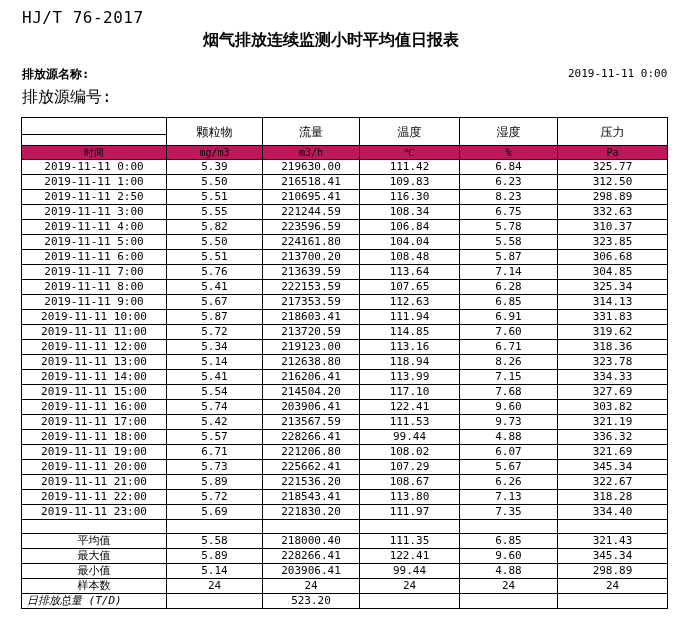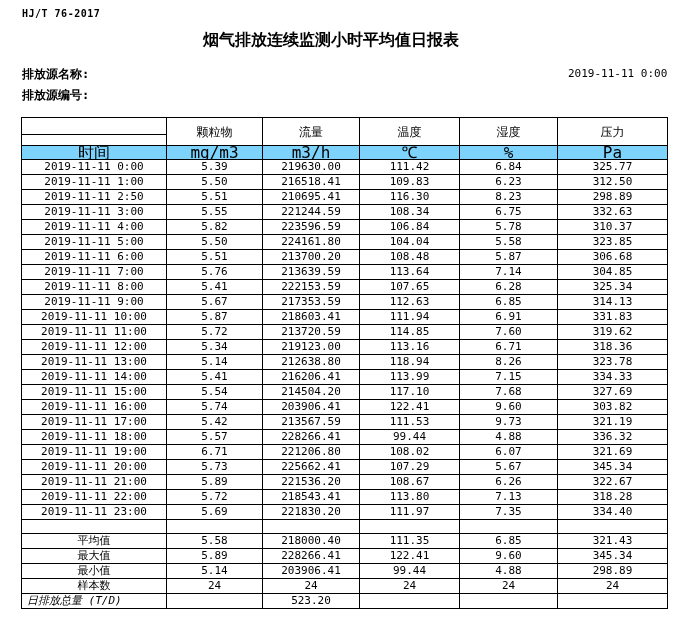--- a/index.html
+++ b/index.html
@@ -3,48 +3,48 @@
 <meta charset="utf-8">
 <style>
   html,body{margin:0;padding:0;}
   body{
     width:690px;height:628px;background:#ffffff;color:#000;
     font-family:"DejaVu Sans Mono","Liberation Sans",sans-serif;
     position:relative;overflow:hidden;
   }
   .standard{
     position:absolute;left:22px;top:8px;
-    font-size:10px;font-weight:bold;letter-spacing:0.5px;
+    font-size:16px;font-weight:normal;letter-spacing:0.5px;
   }
   .title{
     position:absolute;left:0;top:30px;width:662px;margin:0;
     text-align:center;font-size:16px;font-weight:bold;
   }
   .meta-name{position:absolute;left:22px;top:66px;font-size:12px;font-weight:bold;}
-  .meta-id{position:absolute;left:22px;top:87px;font-size:12px;font-weight:bold;}
+  .meta-id{position:absolute;left:22px;top:87px;font-size:16px;font-weight:normal;}
   .datetime{position:absolute;left:568px;top:67px;font-size:11px;}
   table{
     position:absolute;left:21px;top:117px;
     border-collapse:collapse;table-layout:fixed;border-radius:17px;
   }
   col.c-time{width:145px;}
   col.c-pm{width:96px;}
   col.c-flow{width:97px;}
   col.c-temp{width:100px;}
   col.c-hum{width:98px;}
   col.c-press{width:110px;}
   td,th{
     border:1px solid #000;padding:0 2px;
     font-size:11px;font-weight:normal;text-align:center;
     height:14px;line-height:14px;white-space:nowrap;overflow:hidden;
   }
   tr.h1 td{height:16px;border-bottom:1px solid #000;}
   tr.h1 th{font-size:12px;height:auto;}
   tr.h2 td{height:10px;}
-  tr.unit-row th{background:#7dd3fc;font-size:16px;height:13px;line-height:13px;}
+  tr.unit-row th{background:#be185d;font-size:10px;height:13px;line-height:13px;}
   tr.spacer-row td{height:13px;}
   td.left{text-align:left;padding-left:5px;font-style:italic;}
 </style>
 </head>
 <body>
 
 <div class="page">
 
   <div class="standard">HJ/T 76-2017</div>
 

